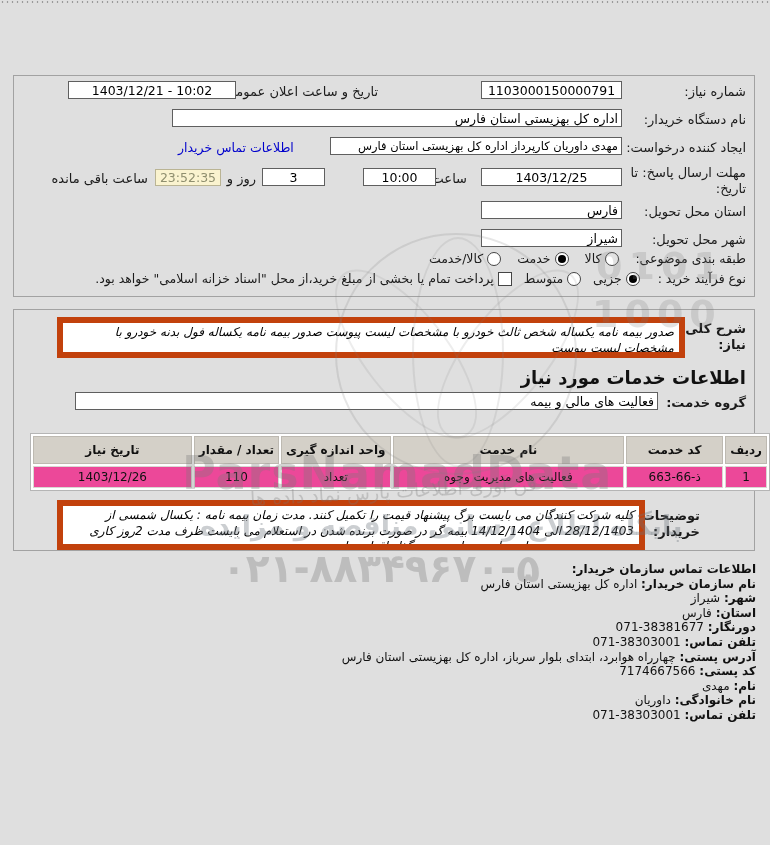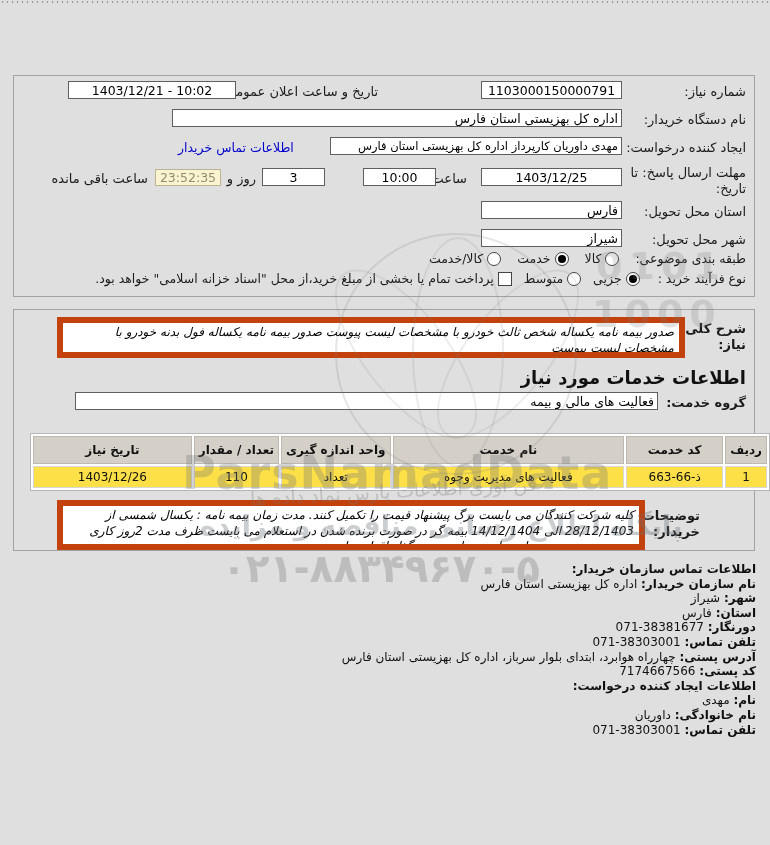--- a/index.html
+++ b/index.html
@@ -30,21 +30,21 @@
   .radio{width:12px;height:12px;border:1px solid #444;border-radius:50%;background:#fff;display:inline-block;position:relative;flex:none;}
   .radio.on::after{content:"";position:absolute;inset:2px;background:#000;border-radius:50%;}
   .checkbox{width:12px;height:12px;border:1px solid #444;background:#fff;display:inline-block;position:relative;flex:none;}
   .textarea{position:absolute;background:#fff;border:6px solid #c2410c;font-size:12px;line-height:15.5px;
         padding:2px 5px;text-align:right;color:#000;box-sizing:border-box;overflow:hidden;z-index:2;font-style:italic;}
   .sectiontitle{position:absolute;font-weight:bold;font-size:18px;color:#111;z-index:2;white-space:nowrap;}
   .grid{position:absolute;left:30px;top:433px;border-spacing:2px;background:#fff;direction:rtl;
         border:1px solid #b5b5b5;z-index:2;}
   .grid th{background:#d4d0c8;font-size:12px;font-weight:bold;height:22px;padding:2px 4px;
         border:1px solid #bdb9b1;color:#111;text-align:center;white-space:nowrap;}
-  .grid td{background:#fde047;font-size:12px;height:18px;text-align:center;padding:1px 4px;
+  .grid td{background:#ec4899;font-size:12px;height:18px;text-align:center;padding:1px 4px;
         border:1px solid #d8d8d2;color:#111;white-space:nowrap;}
   .footer{position:absolute;top:562px;right:14px;width:742px;text-align:right;font-size:12px;
         line-height:14.6px;color:#111;z-index:2;}
   .footer b{font-weight:bold;}
   .wm{position:absolute;pointer-events:none;z-index:6;white-space:nowrap;}
   .wm-circle{left:335px;top:233px;width:238px;height:238px;border:2px solid rgba(128,128,128,.20);border-radius:50%;}
   .wm-petal{left:412px;top:237px;width:88px;height:226px;border:2px solid rgba(128,128,128,.16);border-radius:50%;}
   .wm-petal-r{left:466px;top:252px;width:80px;height:200px;border:2px solid rgba(128,128,128,.14);border-radius:50%;transform:rotate(38deg);}
   .wm-petal-l{left:364px;top:252px;width:80px;height:200px;border:2px solid rgba(128,128,128,.14);border-radius:50%;transform:rotate(-38deg);}
   .wm-digits{font-size:38px;font-weight:bold;color:rgba(125,125,125,.22);direction:ltr;letter-spacing:6px;}
@@ -175,21 +175,20 @@
 
   <div class="footer">
     <div><b>اطلاعات تماس سازمان خریدار:</b> <span></span></div>
     <div><b>نام سازمان خریدار:</b> <span>اداره کل بهزیستی استان فارس</span></div>
     <div><b>شهر:</b> <span>شیراز</span></div>
     <div><b>استان:</b> <span>فارس</span></div>
     <div><b>دورنگار:</b> <span>38381677-071</span></div>
     <div><b>تلفن تماس:</b> <span>38303001-071</span></div>
     <div><b>آدرس پستی:</b> <span>چهارراه هوابرد، ابتدای بلوار سرباز، اداره کل بهزیستی استان فارس</span></div>
     <div><b>کد پستی:</b> <span>7174667566</span></div>
-    <div><b>اطلاعات ایجاد کننده درخواست:</b> <span></span></div>
     <div><b>نام:</b> <span>مهدی</span></div>
     <div><b>نام خانوادگی:</b> <span>داوریان</span></div>
     <div><b>تلفن تماس:</b> <span>38303001-071</span></div>
   </div>
 
   <div class="wm wm-circle"></div>
   <div class="wm wm-petal"></div>
   <div class="wm wm-petal-r"></div>
   <div class="wm wm-petal-l"></div>
   <div class="wm wm-digits" style="left:596px;top:244px">0101</div>

